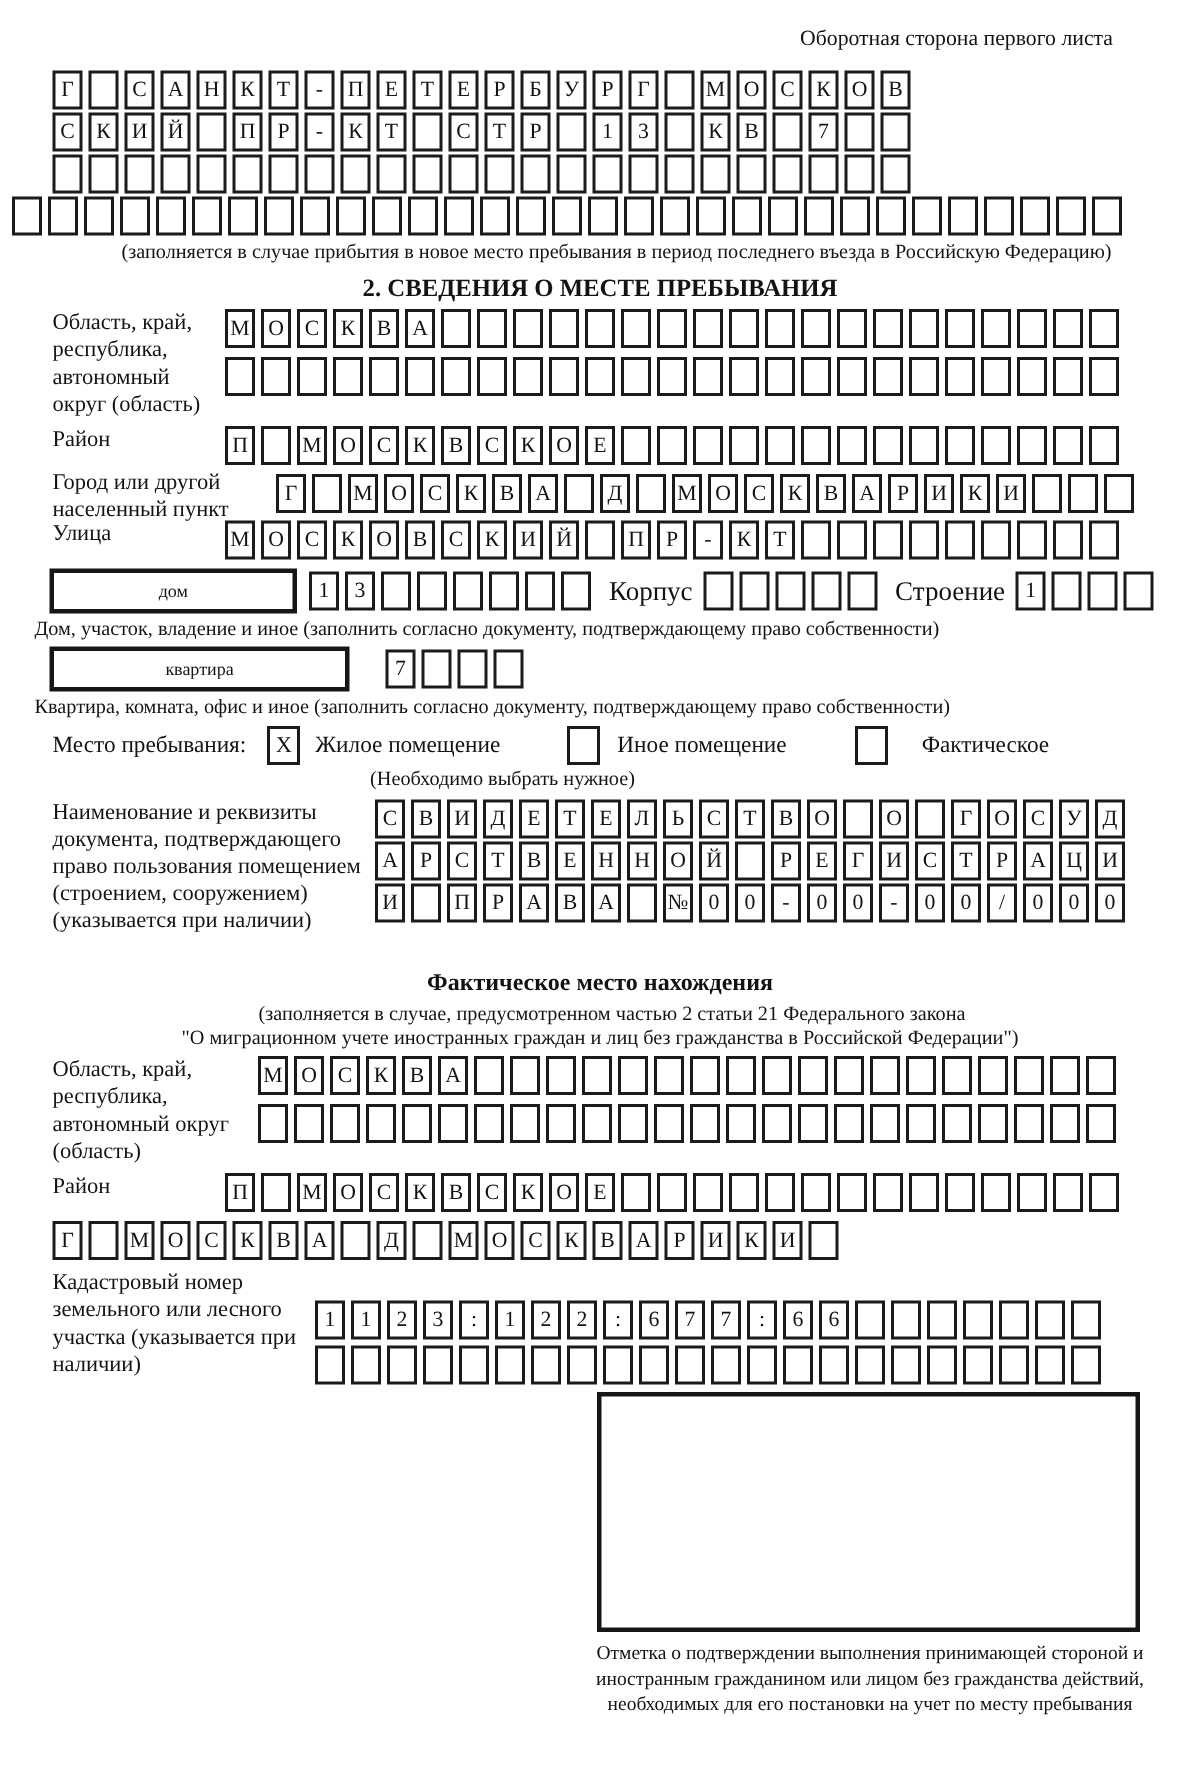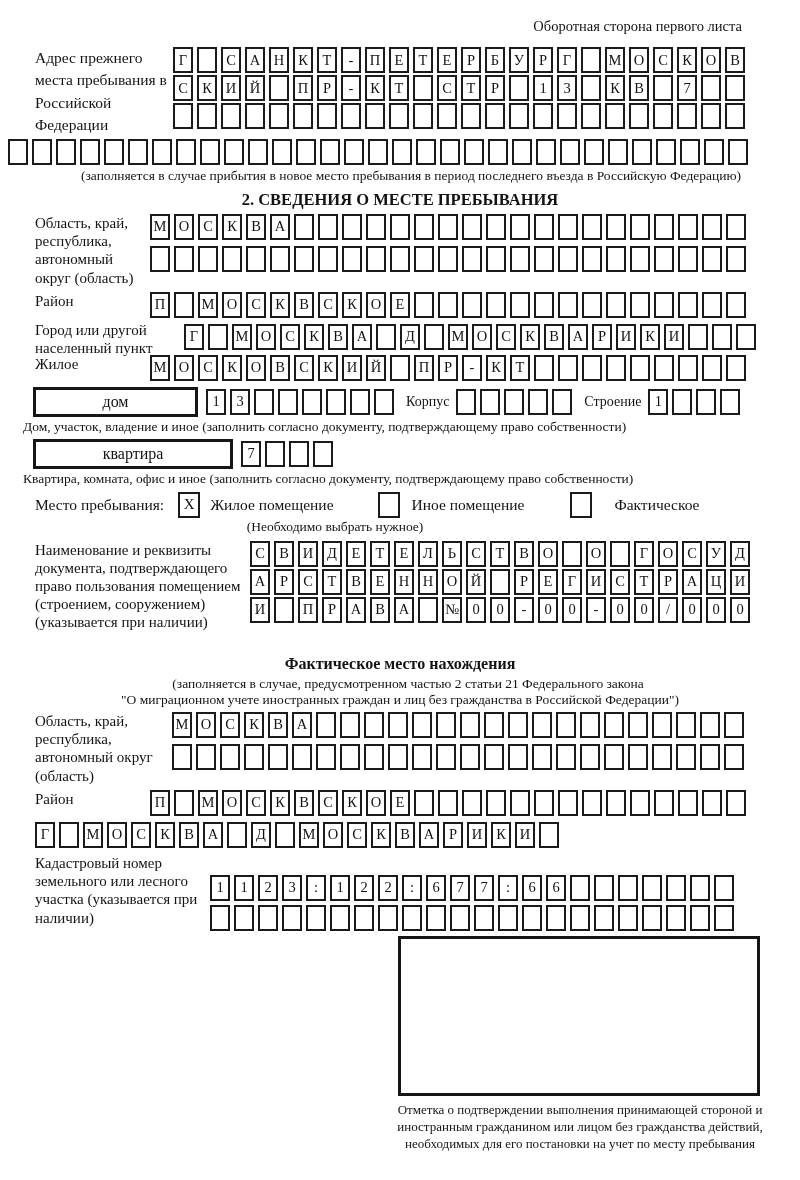--- a/index.html
+++ b/index.html
@@ -26,23 +26,23 @@
 
   .cap { font-size:13.5px; }
   .cap-center { text-align:center; }
   .cap-left { margin-left:23px; }
 
   .h-bold { font-weight:bold; font-size:16.5px; text-align:center; }
 
   .houserow { display:flex; align-items:center; margin-left:33px; }
   .bigbox {
     height:30px; border:3px solid #161616; display:flex;
-    align-items:center; justify-content:center; font-size:16px; flex:0 0 auto;
+    align-items:center; justify-content:center; font-size:12px; flex:0 0 auto;
   }
-  .inline-lbl { font-size:14px; margin:0 7px 0 12px; flex:0 0 auto; }
+  .inline-lbl { font-size:18px; margin:0 7px 0 12px; flex:0 0 auto; }
 
   .stay { display:flex; align-items:center; margin-left:35px; margin-top:5px; }
   .chk {
     width:22px; height:26px; border:2px solid #1b1b1b; display:inline-flex;
     align-items:center; justify-content:center; font-size:15px; flex:0 0 auto;
   }
   .optlabel { font-size:15.5px; }
 
   .stampbox {
     margin-left:398px; margin-top:4px; width:362px; height:160px;
@@ -53,21 +53,20 @@
     text-align:center; font-size:13px; line-height:1.32;
   }
   .overflow-row { margin-left:8px; }
 </style>
 </head>
 <body>
 
 <div class="note">Оборотная сторона первого листа</div>
 
 <div class="field" style="margin-top:12px;">
-  <div class="flabel w138" style="font-size:15.5px; line-height:1.45;">Адрес прежнего места пребывания в Российской Федерации</div>
   <div class="rows">
     <div class="boxrow">
         <span class="cell">Г</span>
         <span class="cell"></span>
         <span class="cell">С</span>
         <span class="cell">А</span>
         <span class="cell">Н</span>
         <span class="cell">К</span>
         <span class="cell">Т</span>
         <span class="cell">-</span>
@@ -294,21 +293,21 @@
       <span class="cell">И</span>
       <span class="cell">К</span>
       <span class="cell">И</span>
       <span class="cell"></span>
       <span class="cell"></span>
       <span class="cell"></span>
     </div>
 </div>
 
 <div class="field" style="margin-top:2px;">
-  <div class="flabel w115">Жилое</div>
+  <div class="flabel w115">Улица</div>
   <div class="boxrow">
       <span class="cell">М</span>
       <span class="cell">О</span>
       <span class="cell">С</span>
       <span class="cell">К</span>
       <span class="cell">О</span>
       <span class="cell">В</span>
       <span class="cell">С</span>
       <span class="cell">К</span>
       <span class="cell">И</span>
@@ -354,21 +353,21 @@
   <span class="inline-lbl">Строение</span>
   <div class="boxrow">
       <span class="cell">1</span>
       <span class="cell"></span>
       <span class="cell"></span>
       <span class="cell"></span>
     </div>
 </div>
 <div class="cap cap-left" style="margin-top:2px;">Дом, участок, владение и иное (заполнить согласно документу, подтверждающему право собственности)</div>
 
-<div class="houserow" style="margin-top:4px;">
+<div class="houserow" style="margin-top:4px;gap:16px;">
   <div class="bigbox" style="width:200px;">квартира</div>
   <div class="boxrow" style="margin-left:8px;">
       <span class="cell">7</span>
       <span class="cell"></span>
       <span class="cell"></span>
       <span class="cell"></span>
     </div>
 </div>
 <div class="cap cap-left" style="margin-top:2px;">Квартира, комната, офис и иное (заполнить согласно документу, подтверждающему право собственности)</div>
 

